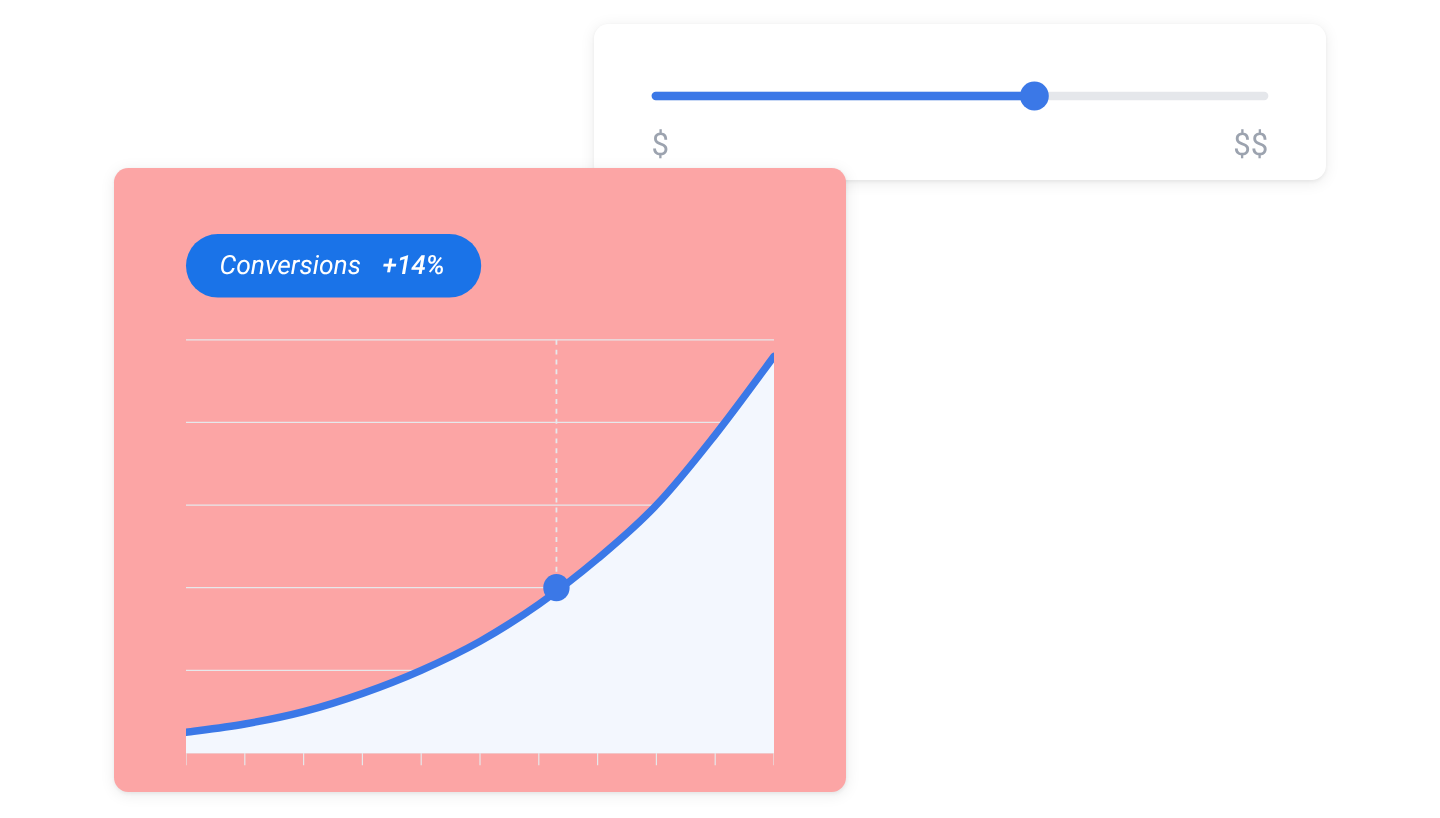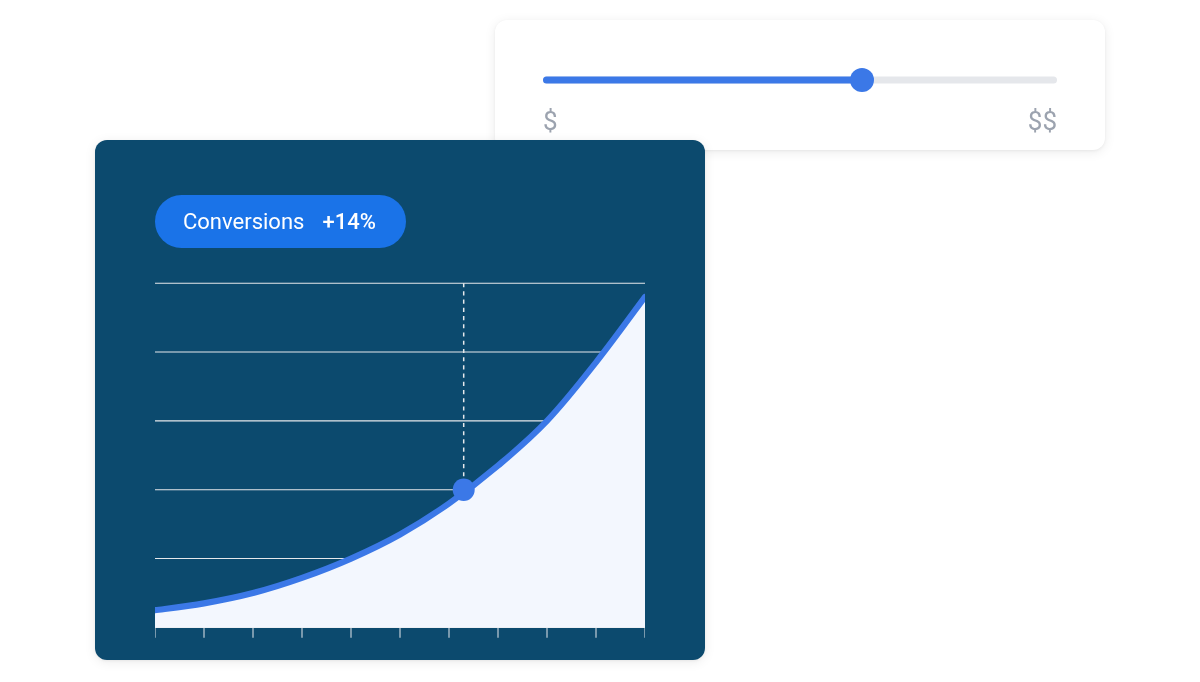--- a/index.html
+++ b/index.html
@@ -67,24 +67,25 @@
       color: #9ca3af;
       font-size: 26px;
       font-weight: 400;
     }
     .chart-card {
       position: absolute;
       top: 140px;
       left: 95px;
       width: 610px;
       height: 520px;
-      background: #0c4a6e;
+      background: #fca5a5;
       border-radius: 12px;
       box-shadow: 0 2px 12px rgba(0,0,0,0.08), 0 1px 3px rgba(0,0,0,0.05);
       padding: 55px 60px 40px 60px;
+      font-style: italic;
     }
     .badge {
       display: inline-flex;
       align-items: center;
       background: #1a73e8;
       color: #ffffff;
       border-radius: 999px;
       padding: 14px 30px 14px 28px;
       font-size: 22px;
       font-weight: 400;

